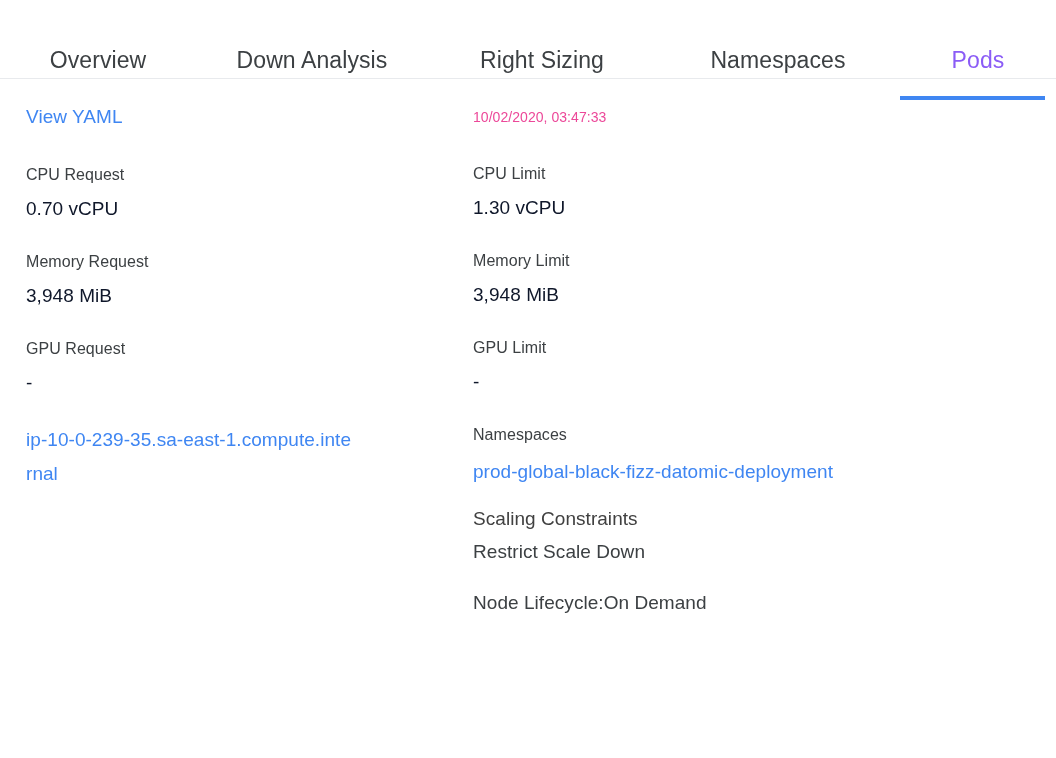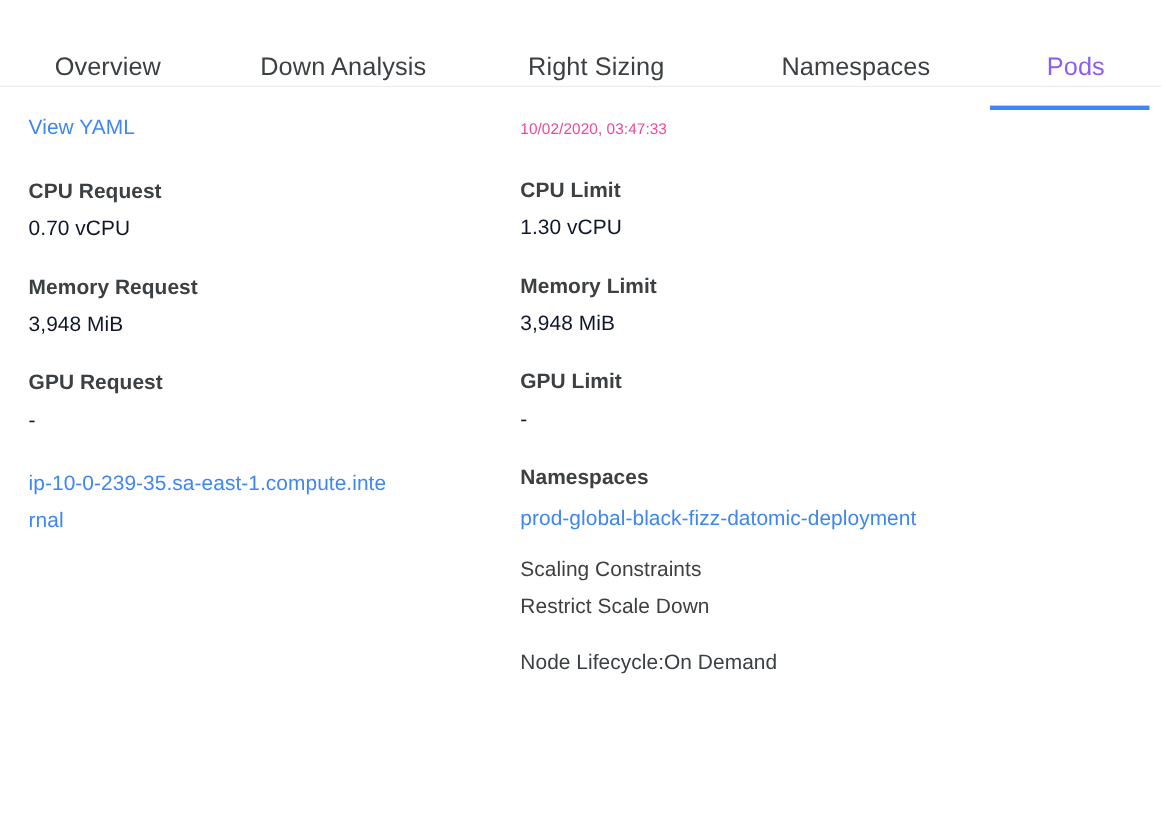--- a/index.html
+++ b/index.html
@@ -90,22 +90,22 @@
     padding-left: 9px;
     padding-top: 21px;
   }
 
   .field {
     margin: 0 0 17px 0;
   }
   .field:last-child { margin-bottom: 0; }
 
   .field-label {
-    font-size: 19px;
-    font-weight: 700;
+    font-size: 16px;
+    font-weight: 400;
     color: #3c4043;
     line-height: 26px;
     margin: 0 0 7px 0;
     letter-spacing: 0.05px;
   }
   .field-value {
     font-size: 19px;
     font-weight: 400;
     color: #0f172a;
     line-height: 27px;

